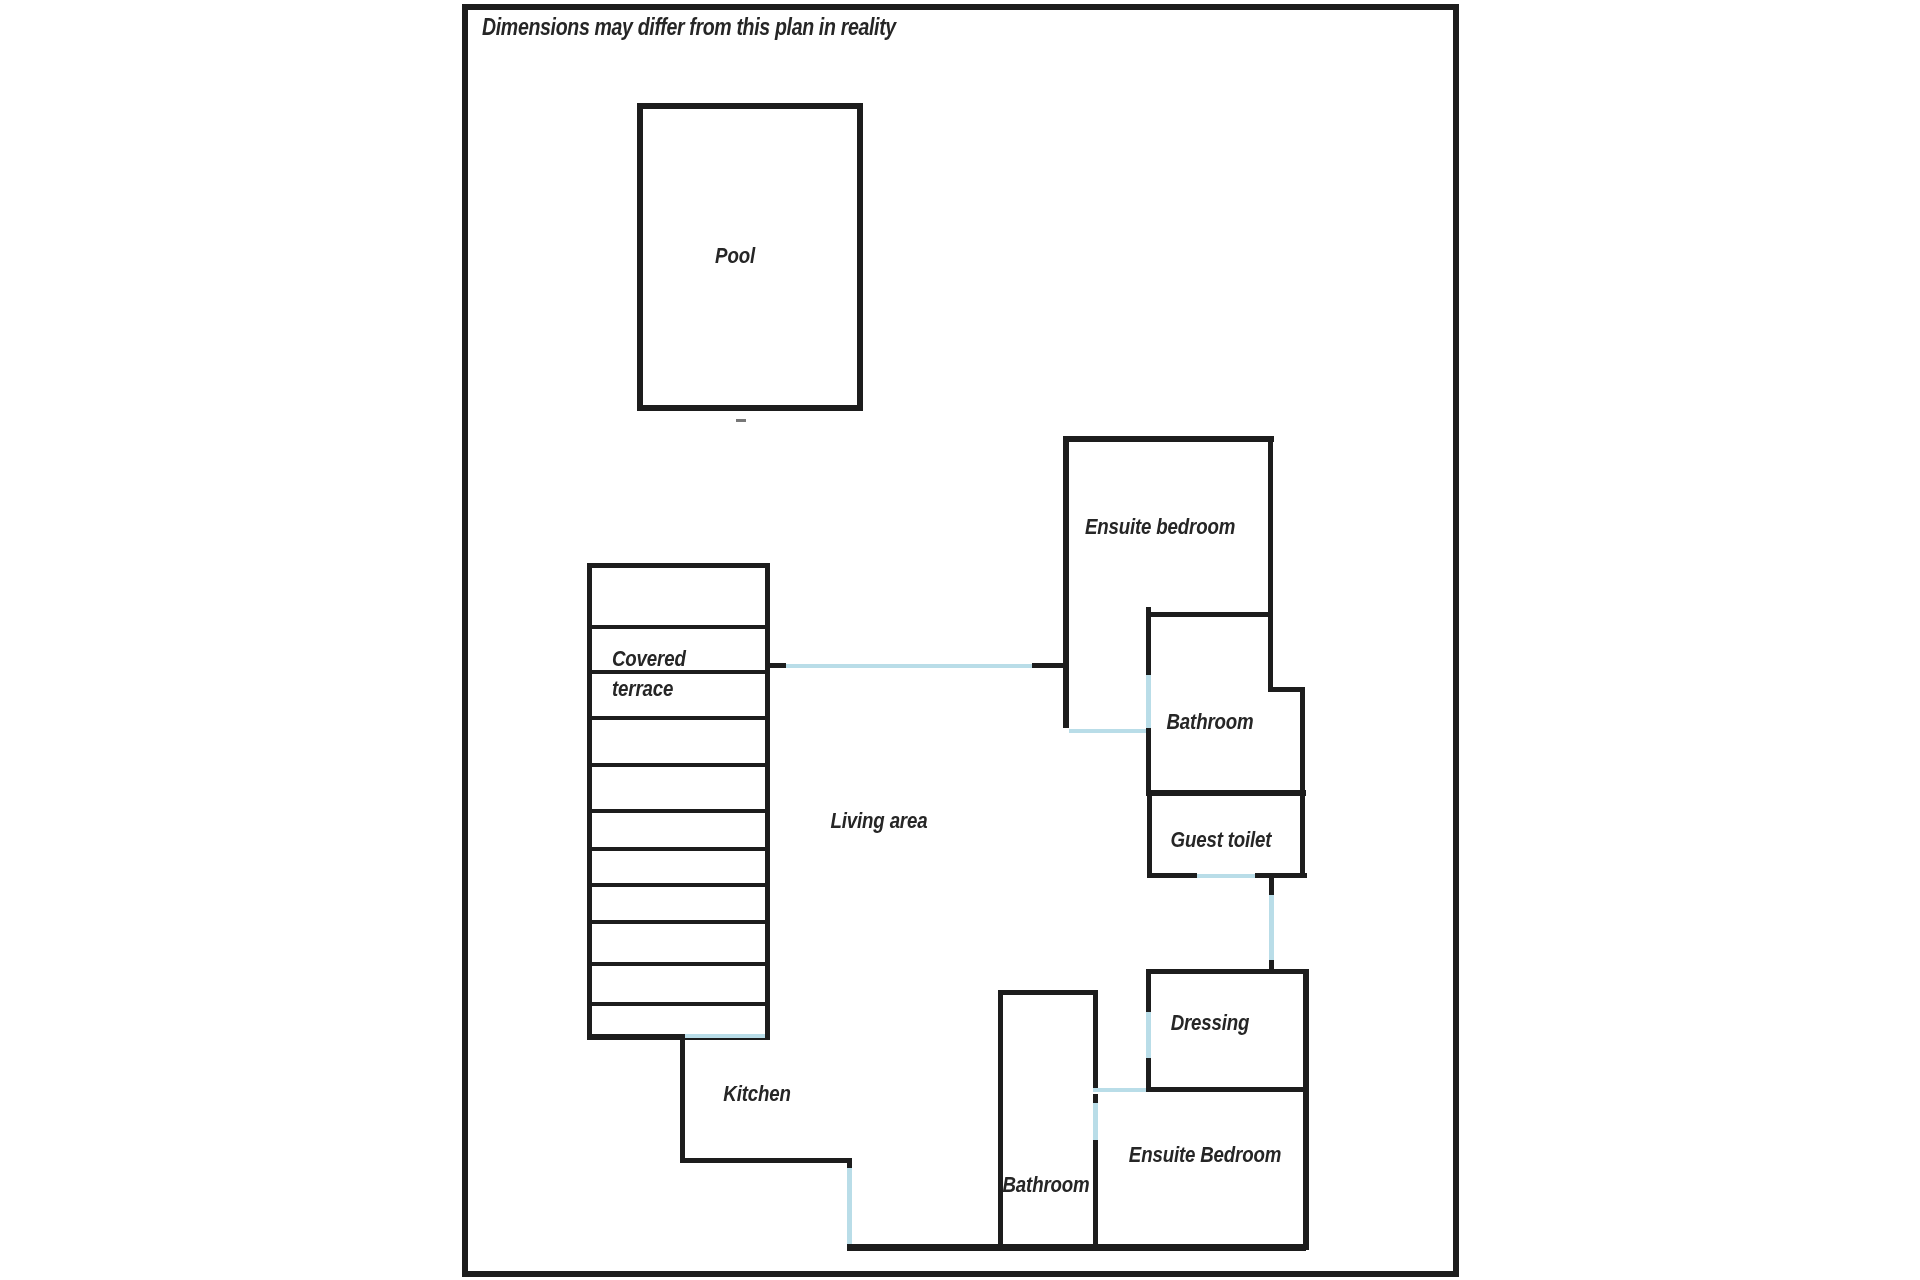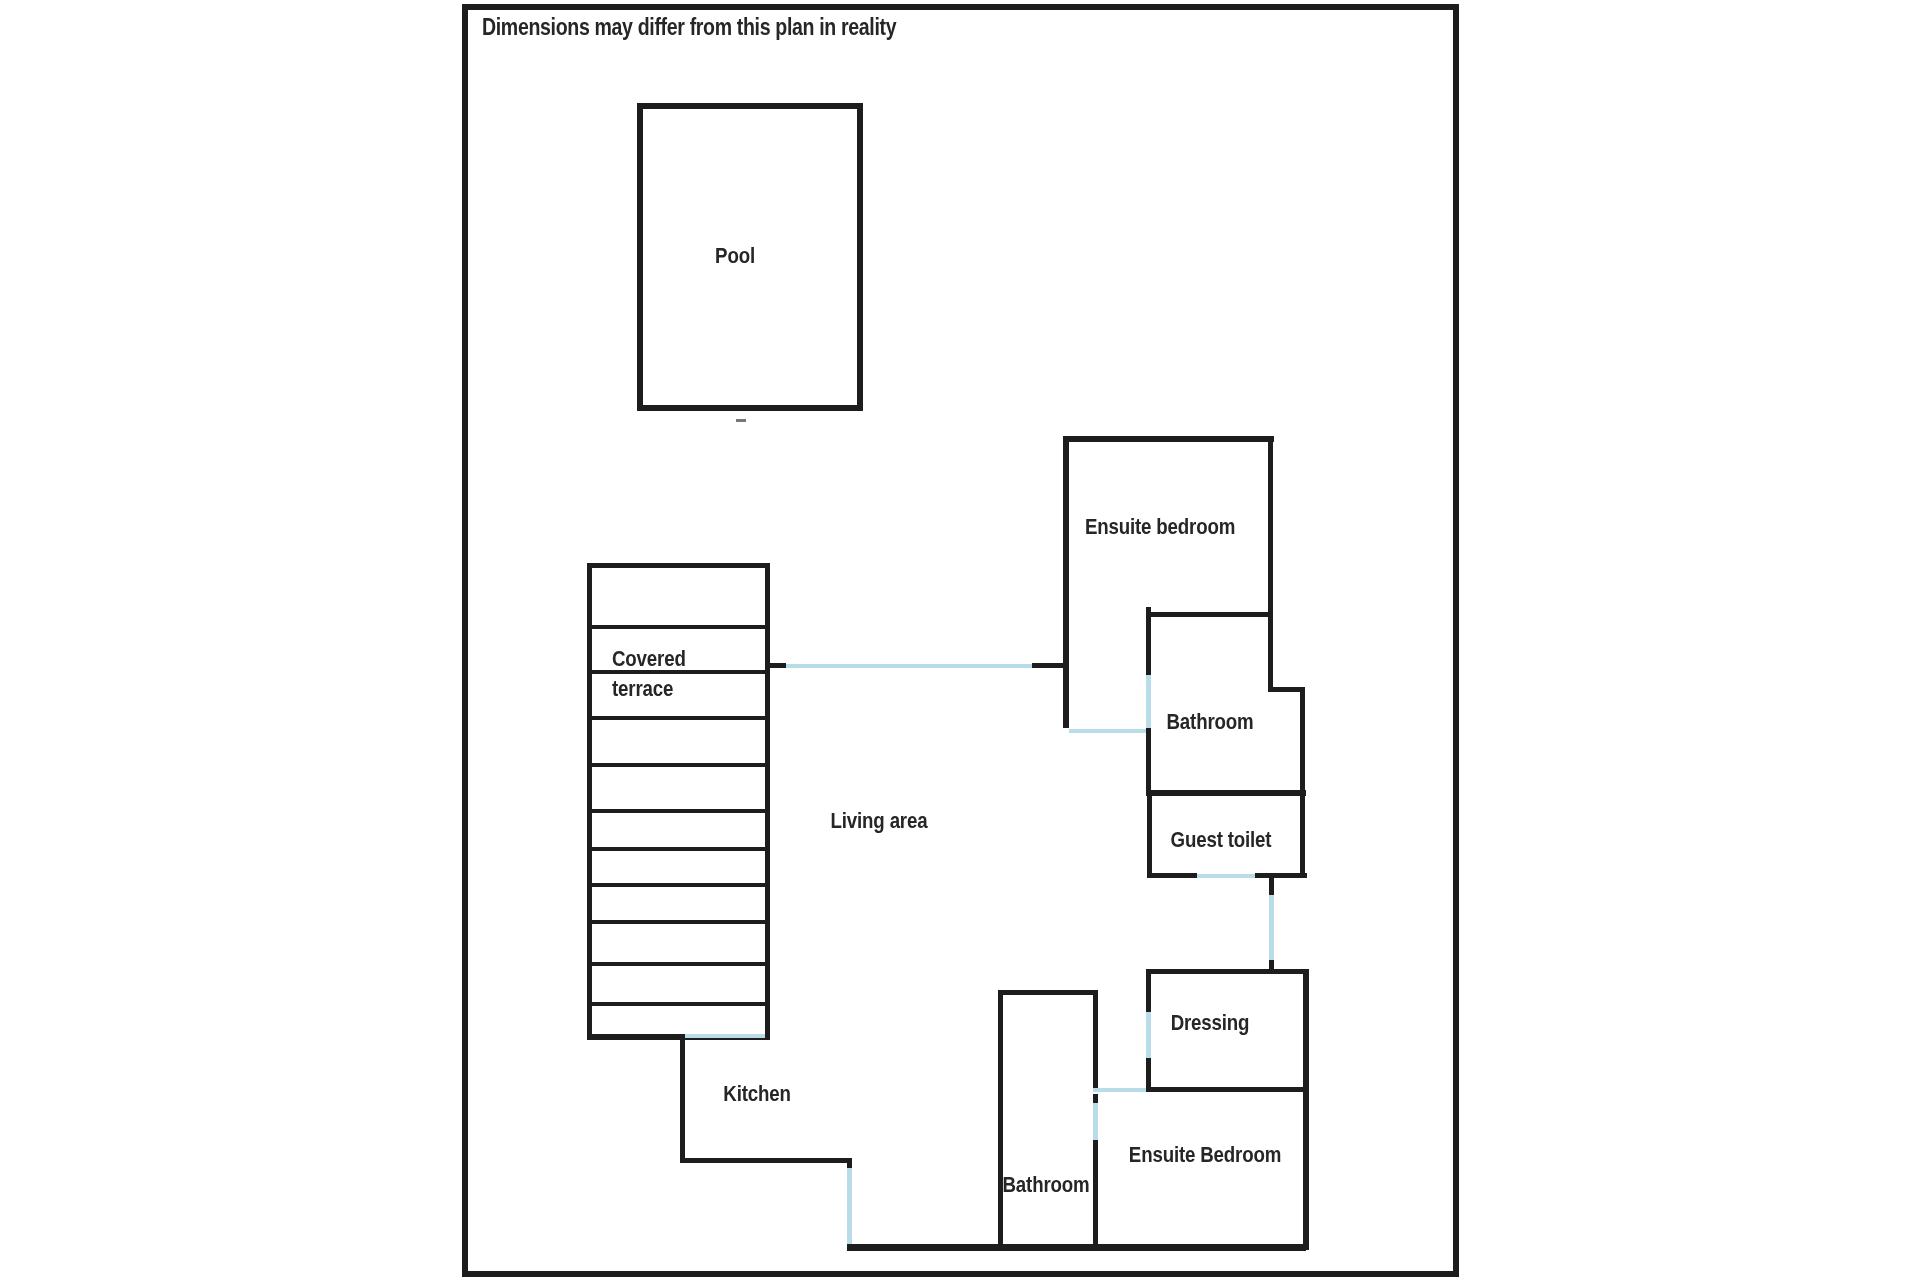--- a/index.html
+++ b/index.html
@@ -1,20 +1,21 @@
 <!DOCTYPE html>
 <html style="--wall: #1d1d1d; --open: #b9dde8; --txt: #262626; --bg: #ffffff;"><head>
 <meta charset="utf-8">
 <style>
   html,body{margin:0;padding:0;background:#ffffff;}
   .canvas{
     position:relative;width:1688px;height:1280px;
     background:var(--bg,#ffffff);
     font-family:"Liberation Sans",sans-serif;
     overflow:hidden;
+    font-style:italic;
   }
   .w{position:absolute;background:var(--wall,#1d1d1d);}
   .d{position:absolute;background:var(--open,#b9dde8);}
   .outline{position:absolute;box-sizing:border-box;border:6px solid var(--wall,#1d1d1d);background:transparent;}
   .lbl{
     position:absolute;color:var(--txt,#262626);
     font-size:22px;font-weight:700;letter-spacing:-0.2px;white-space:nowrap;
     transform:translate(-50%,-50%) scaleX(0.85);
   }
   .lbl-left{

